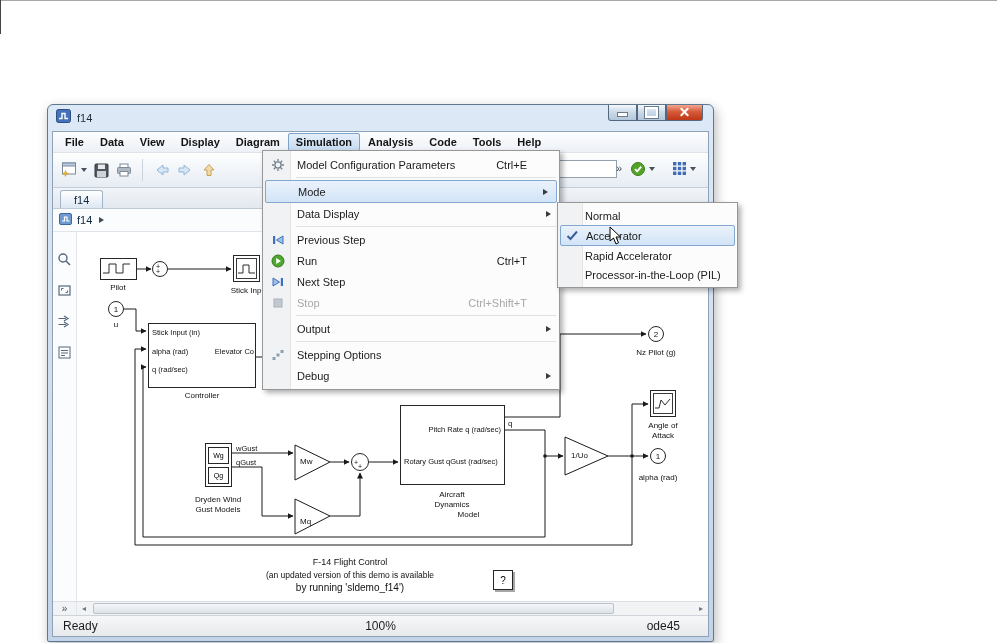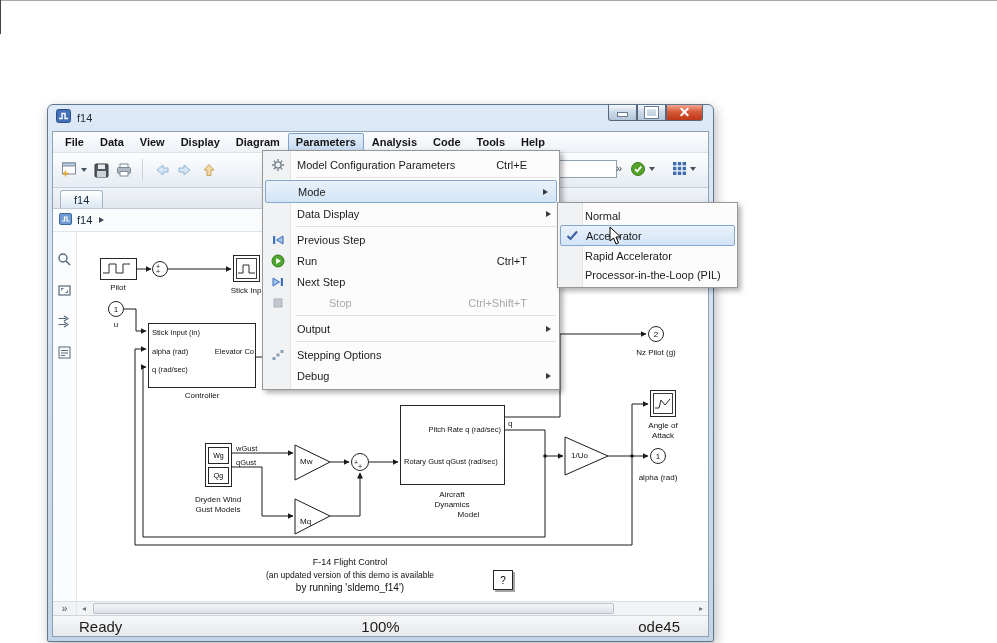--- a/index.html
+++ b/index.html
@@ -71,34 +71,34 @@
   .inner{display:flex;align-items:center;justify-content:center;font-size:7px;}
   .infoblk{box-shadow:2px 2px 0 #a6a6a6;display:flex;align-items:center;justify-content:center;font-size:10px;}
 
   .hscroll{height:13px;flex:0 0 auto;display:flex;align-items:stretch;border-top:1px solid #dadfe5;background:#f2f3f5;}
   .hs-left{width:23px;display:flex;align-items:center;justify-content:center;color:#46525e;font-size:10px;border-right:1px solid #e2e6eb;}
   .hs-arrow{width:14px;display:flex;align-items:center;justify-content:center;color:#6a7682;font-size:8px;}
   .hs-track{flex:1;position:relative;}
   .hs-thumb{position:absolute;left:2px;top:1px;bottom:1px;width:86%;background:linear-gradient(#f4f6f8,#dde2e8);border:1px solid #b9c1ca;border-radius:2px;}
 
   .statusbar{height:20px;flex:0 0 auto;position:relative;display:flex;align-items:center;
-    background:linear-gradient(#f6f7f8,#e7e9ec);border-top:1px solid #cfd4da;font-size:15px;color:#1c1c1c;padding-left:16px;}
+    background:linear-gradient(#f6f7f8,#e7e9ec);border-top:1px solid #cfd4da;font-size:12px;color:#1c1c1c;}
   .st-ready{margin-left:10px;}
   .st-zoom{position:absolute;left:50%;transform:translateX(-50%);}
   .st-solver{margin-left:auto;margin-right:28px;}
 
   
   .menu{position:absolute;left:262px;top:150px;width:298px;background:#fcfcfc;border:1px solid #979797;
     box-shadow:3px 3px 5px rgba(0,0,0,.3);padding:3px 0;z-index:40;box-sizing:border-box;}
   .gutter{position:absolute;left:0;top:0;bottom:0;width:27px;background:#f1f2f4;border-right:1px solid #e3e3e3;}
   .mi{height:21px;display:flex;align-items:center;position:relative;font-size:11px;color:#1b1b1b;padding:0 8px 0 2px;z-index:1;}
   .mi .ic{width:26px;display:flex;justify-content:center;flex:0 0 auto;}
   .mi .milbl{margin-left:6px;white-space:nowrap;}
   .mi .sc{margin-left:auto;margin-right:24px;font-size:11px;}
-  .mi.disabled{color:#a8a8a8;gap:32px;}
+  .mi.disabled{color:#a8a8a8;}
   .mi.hl{background:linear-gradient(#eaf2fb,#d2e4f7);border:1px solid #84a7cf;border-radius:2px;margin:0 2px;padding:0 6px 0 0;}
   .subarrow{position:absolute;right:8px;width:0;height:0;border-top:3.5px solid transparent;border-bottom:3.5px solid transparent;border-left:5px solid #3a3a3a;}
   .msep{height:1px;background:#e1e1e1;margin:2px 3px 2px 33px;position:relative;z-index:1;}
 
   .submenu{position:absolute;left:557px;top:202px;width:181px;background:#fcfcfc;border:1px solid #979797;
     box-shadow:3px 3px 5px rgba(0,0,0,.3);padding:3px 0;z-index:41;box-sizing:border-box;}
   .smi{height:19px;display:flex;align-items:center;position:relative;font-size:11px;color:#1b1b1b;padding:0 8px 0 2px;z-index:1;}
   .smi .chk{width:22px;display:flex;justify-content:center;flex:0 0 auto;}
   .smi .milbl{margin-left:3px;white-space:nowrap;}
   .smi.hl{background:linear-gradient(#eaf2fb,#d2e4f7);border:1px solid #84a7cf;border-radius:2px;margin:0 2px;padding:0 6px 0 0;}
@@ -137,21 +137,21 @@
     </div>
 
     <div class="winbody">
 
       <div class="menubar">
         <span class="mb">File</span>
         <span class="mb">Data</span>
         <span class="mb">View</span>
         <span class="mb">Display</span>
         <span class="mb">Diagram</span>
-        <span class="mb active">Parameters</span>
+        <span class="mb active">Simulation</span>
         <span class="mb">Analysis</span>
         <span class="mb">Code</span>
         <span class="mb">Tools</span>
         <span class="mb">Help</span>
       </div>
 
       <div class="toolbar">
         <span class="tbtn">
           <svg width="17" height="16">
               <rect x="1.5" y="1" width="13" height="11" fill="#fff" stroke="#7d8a98"></rect>

